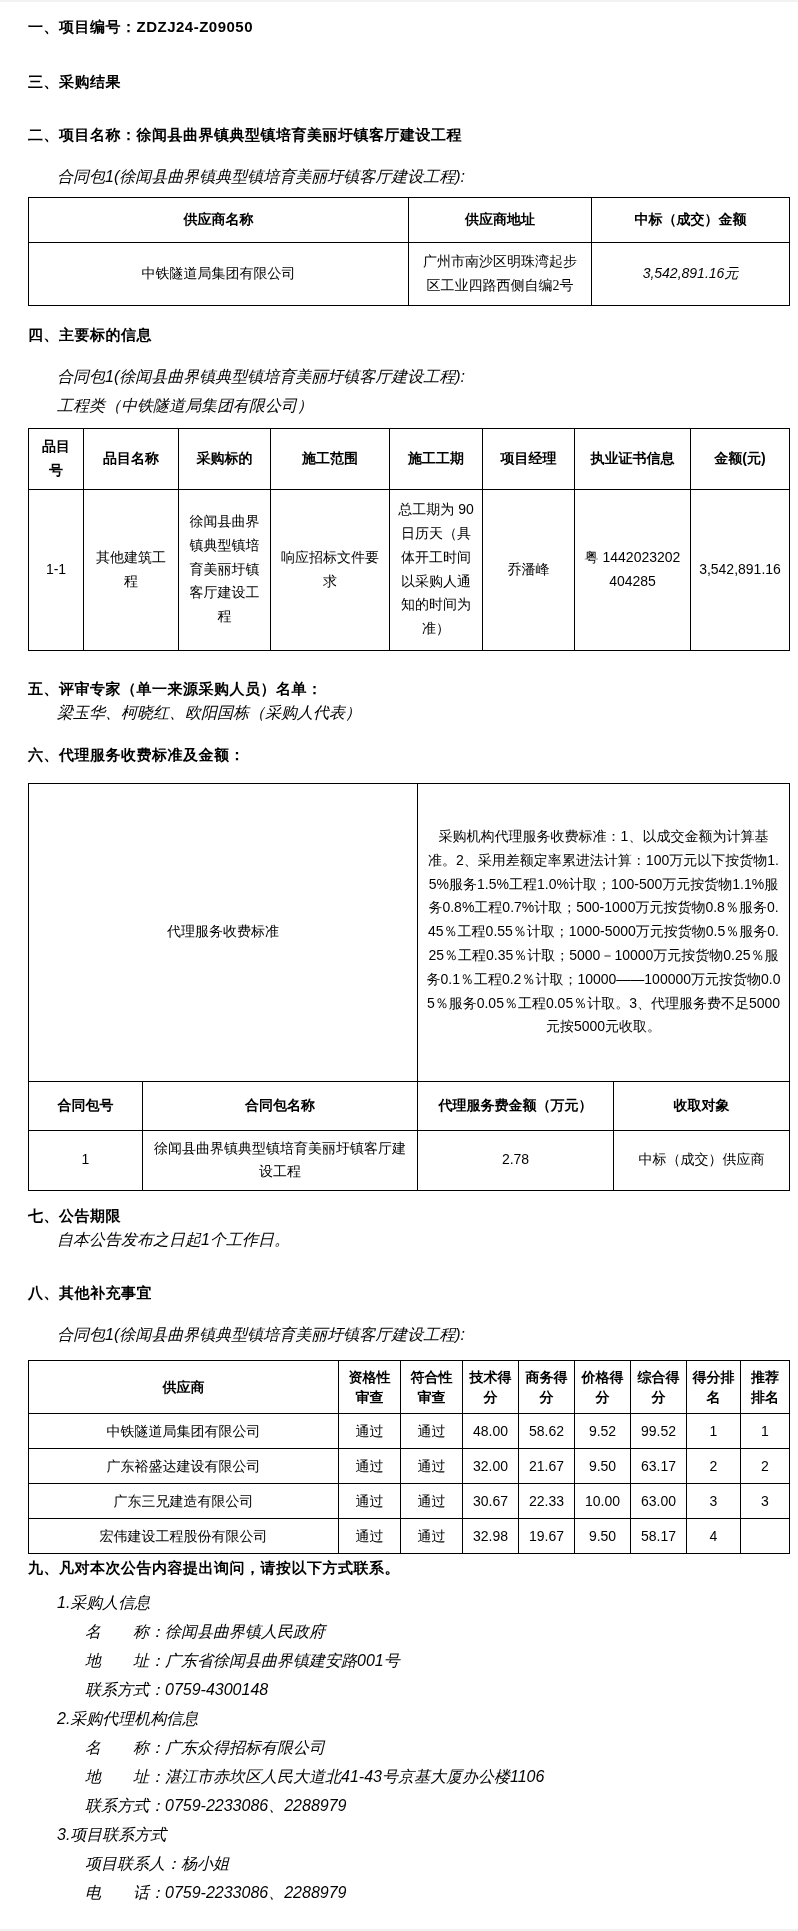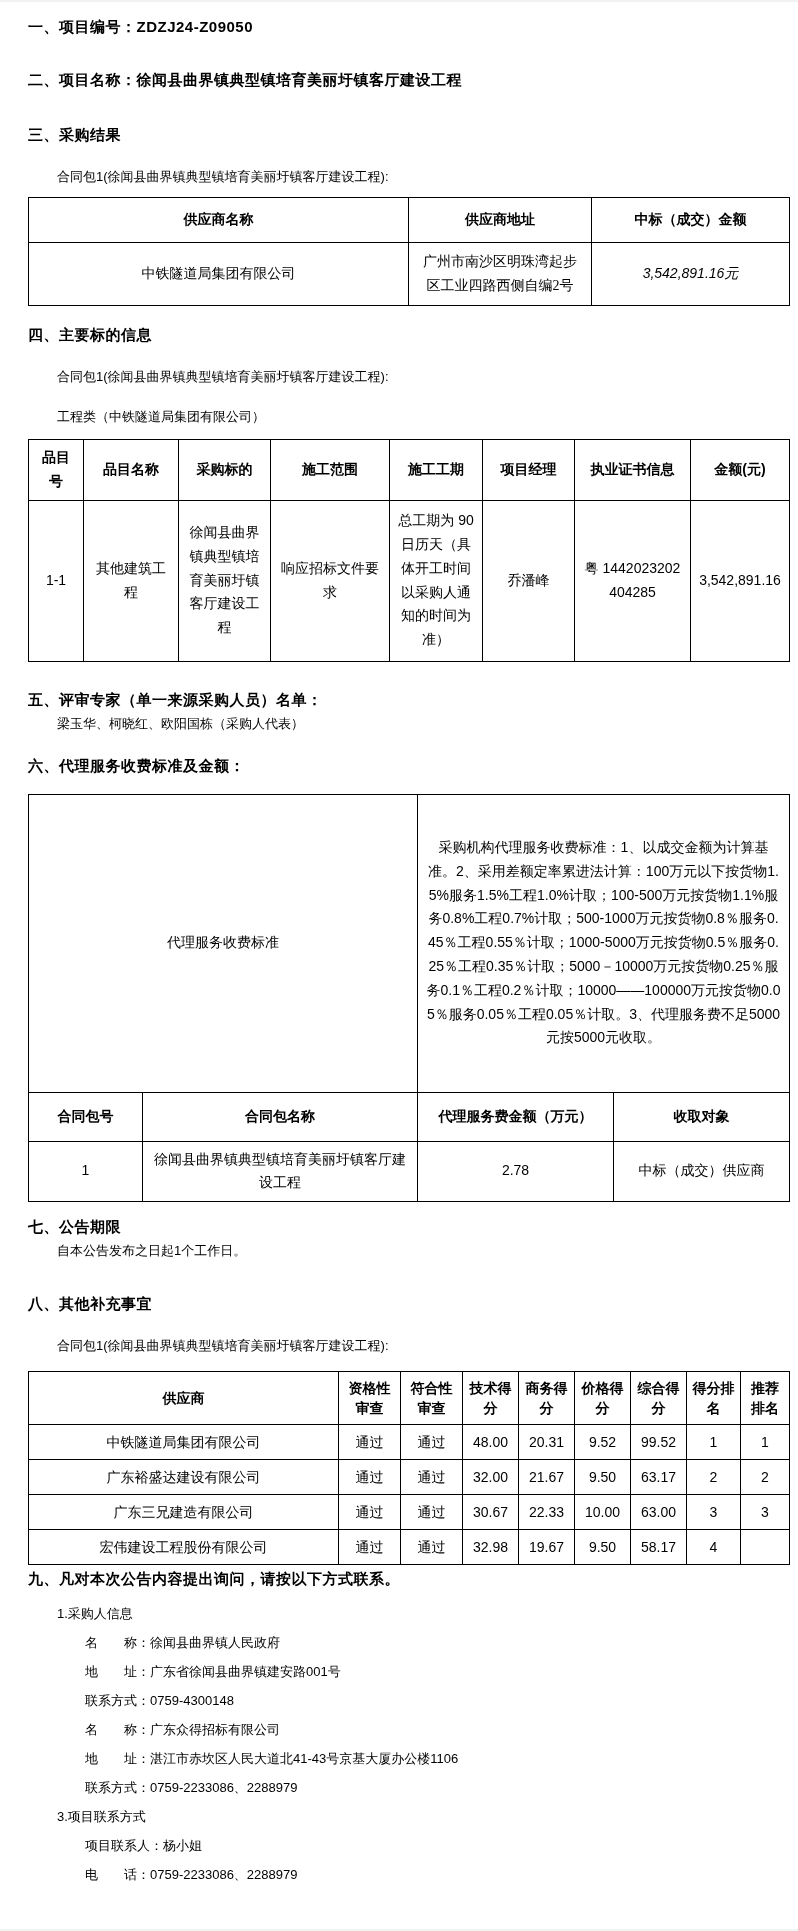--- a/index.html
+++ b/index.html
@@ -1,45 +1,45 @@
 <!DOCTYPE html>
 <html><head>
 <meta charset="utf-8">
 <style>
   html,body { margin:0; padding:0; background:#ffffff; }
   body { width:798px; color:#000; font-family:"Liberation Sans","DejaVu Sans",sans-serif; }
   .page { box-sizing:border-box; width:798px; min-height:1931px; padding:8px 9px 24px 28px;
           background:#fff; border-top:2px solid #f2f2f2; border-bottom:2px solid #f2f2f2; }
   .sec-title { font-size:15px; font-weight:700; line-height:20px; letter-spacing:0.5px; }
-  .body-line { font-size:13px; line-height:20px; }
+  .body-line { font-size:16px; line-height:20px;font-style:italic; }
   .ind1 { margin-left:29px; }
   .ind2 { margin-left:57px; }
   table.doc { border-collapse:collapse; width:761px; table-layout:fixed; }
   table.doc td { border:1px solid #000; font-size:14px; line-height:1.7; padding:6px 8px;
                  text-align:center; vertical-align:middle; word-break:break-all; }
   table.doc td.th { font-weight:700; }
   td.left { text-align:left;font-family:Liberation Serif, serif; }
   td.right { text-align:right; }
   td.nowrap { white-space:nowrap;font-style:italic; }
   td.fee { text-align:left; line-height:29px; padding:8px 12px; }
   table.score td { padding:4px 5px; line-height:1.45; }
   
   .mt7{margin-top:7px}.mt33{margin-top:33px}.mt35{margin-top:35px}.mt22{margin-top:22px}
-  .mt10{margin-top:10px}.mt19{margin-top:19px}.mt5{margin-top:20px}.mt12{margin-top:12px}
+  .mt10{margin-top:10px}.mt19{margin-top:19px}.mt5{margin-top:9px}.mt12{margin-top:12px}
   .mt28{margin-top:28px}.mt20{margin-top:4px}.mt18{margin-top:18px}.mt15{margin-top:15px}
   .mt23{margin-top:33px}.mt9{margin-top:9px}
 </style>
 </head>
 <body>
 
 <div class="page">
 
   <div class="sec-title mt7">一、项目编号：ZDZJ24-Z09050</div>
+  <div class="sec-title mt35">三、采购结果</div>
   <div class="sec-title mt33">二、项目名称：徐闻县曲界镇典型镇培育美丽圩镇客厅建设工程</div>
-  <div class="sec-title mt35">三、采购结果</div>
 
   <div class="body-line ind1 mt22">合同包1(徐闻县曲界镇典型镇培育美丽圩镇客厅建设工程):</div>
 
   <table class="doc mt10">
     <colgroup>
         <col style="width:380px">
         <col style="width:183px">
         <col style="width:198px">
       </colgroup>
     <tbody>
@@ -155,21 +155,21 @@
       <td class="th">价格得分</td>
       <td class="th">综合得分</td>
       <td class="th">得分排名</td>
       <td class="th">推荐排名</td>
     </tr>
     <tr>
       <td style="height:26px">中铁隧道局集团有限公司</td>
       <td>通过</td>
       <td>通过</td>
       <td>48.00</td>
-      <td>20.31</td>
+      <td>58.62</td>
       <td>9.52</td>
       <td>99.52</td>
       <td>1</td>
       <td>1</td>
     </tr>
     <tr>
       <td style="height:26px">广东裕盛达建设有限公司</td>
       <td>通过</td>
       <td>通过</td>
       <td>32.00</td>
@@ -204,20 +204,21 @@
   </tbody>
     </table>
 
   <div class="sec-title mt20">九、凡对本次公告内容提出询问，请按以下方式联系。</div>
 
   <div class="body-line ind1 mt15">1.采购人信息</div>
   <div class="body-line ind2 mt9">名　　称：徐闻县曲界镇人民政府</div>
   <div class="body-line ind2 mt9">地　　址：广东省徐闻县曲界镇建安路001号</div>
   <div class="body-line ind2 mt9">联系方式：0759-4300148</div>
 
+  <div class="body-line ind1 mt9">2.采购代理机构信息</div>
   <div class="body-line ind2 mt9">名　　称：广东众得招标有限公司</div>
   <div class="body-line ind2 mt9">地　　址：湛江市赤坎区人民大道北41-43号京基大厦办公楼1106</div>
   <div class="body-line ind2 mt9">联系方式：0759-2233086、2288979</div>
 
   <div class="body-line ind1 mt9">3.项目联系方式</div>
   <div class="body-line ind2 mt9">项目联系人：杨小姐</div>
   <div class="body-line ind2 mt9">电　　话：0759-2233086、2288979</div>
 
 </div>
 

